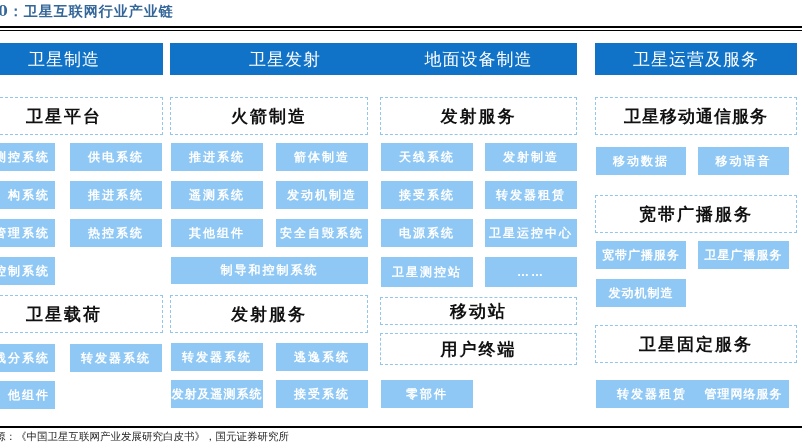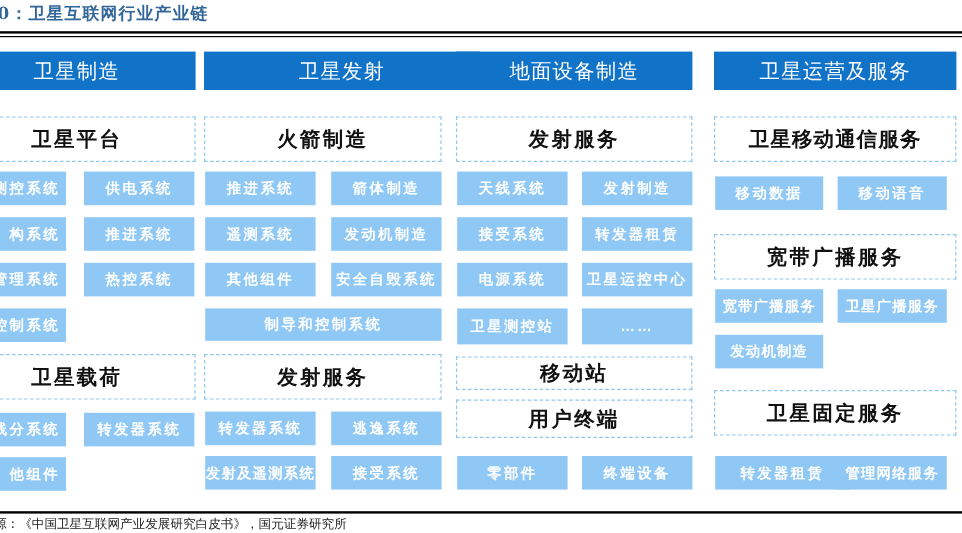--- a/index.html
+++ b/index.html
@@ -71,21 +71,20 @@
   <div class="item" style="left:381px;top:181px">接受系统</div>
   <div class="item" style="left:485px;top:181px">转发器租赁</div>
   <div class="item" style="left:381px;top:219px">电源系统</div>
   <div class="item" style="left:485px;top:219px">卫星运控中心</div>
   <div class="item" style="left:381px;top:257px;height:30px">卫星测控站</div>
   <div class="item" style="left:485px;top:257px;height:30px">……</div>
 
   <div class="sec" style="left:380px;top:297px;width:197px;height:28px">移动站</div>
   <div class="sec" style="left:380px;top:333px;width:197px;height:32px">用户终端</div>
   <div class="item" style="left:381px;top:380px">零部件</div>
-  <div class="item" style="left:485px;top:380px">终端设备</div>
 
   <div class="sec" style="left:595px;top:97px;width:202px;letter-spacing:1px">卫星移动通信服务</div>
   <div class="item" style="left:596px;top:147px;width:90px">移动数据</div>
   <div class="item" style="left:698px;top:147px;width:91px">移动语音</div>
 
   <div class="sec" style="left:595px;top:195px;width:202px">宽带广播服务</div>
   <div class="item" style="left:596px;top:241px;width:90px;letter-spacing:1px">宽带广播服务</div>
   <div class="item" style="left:698px;top:241px;width:91px;letter-spacing:1px">卫星广播服务</div>
   <div class="item" style="left:596px;top:279px;width:90px;letter-spacing:1px">发动机制造</div>
 

